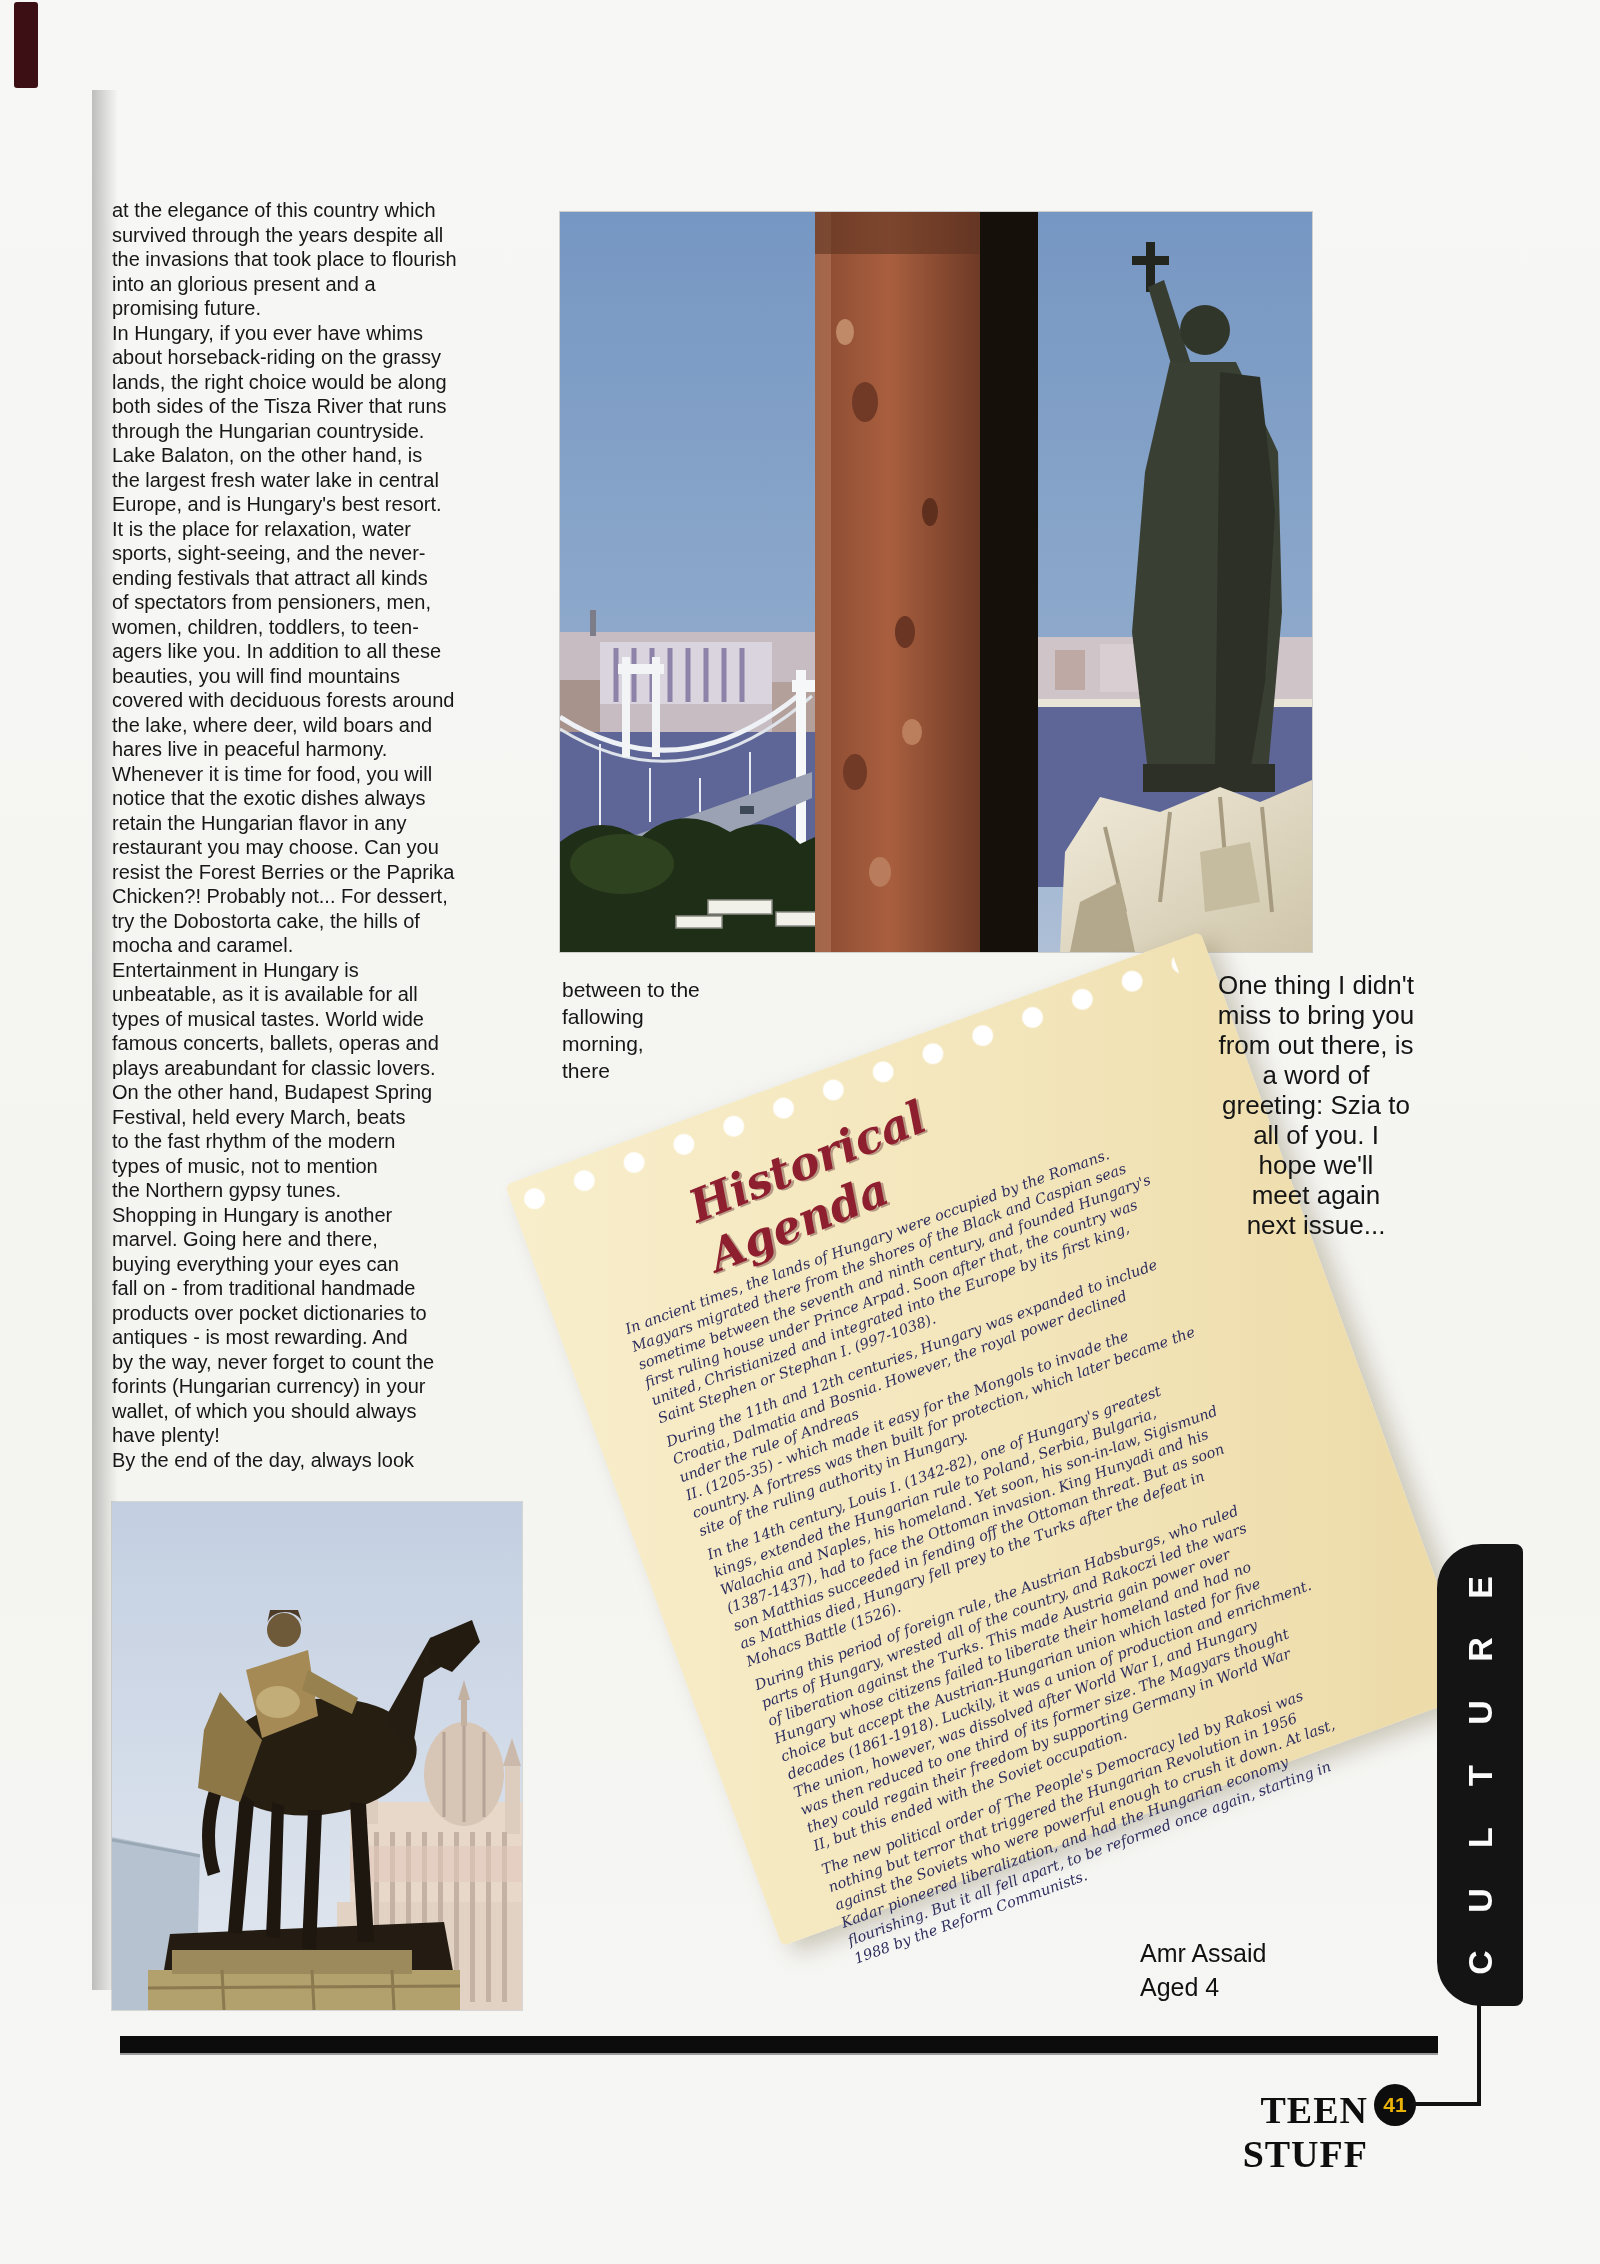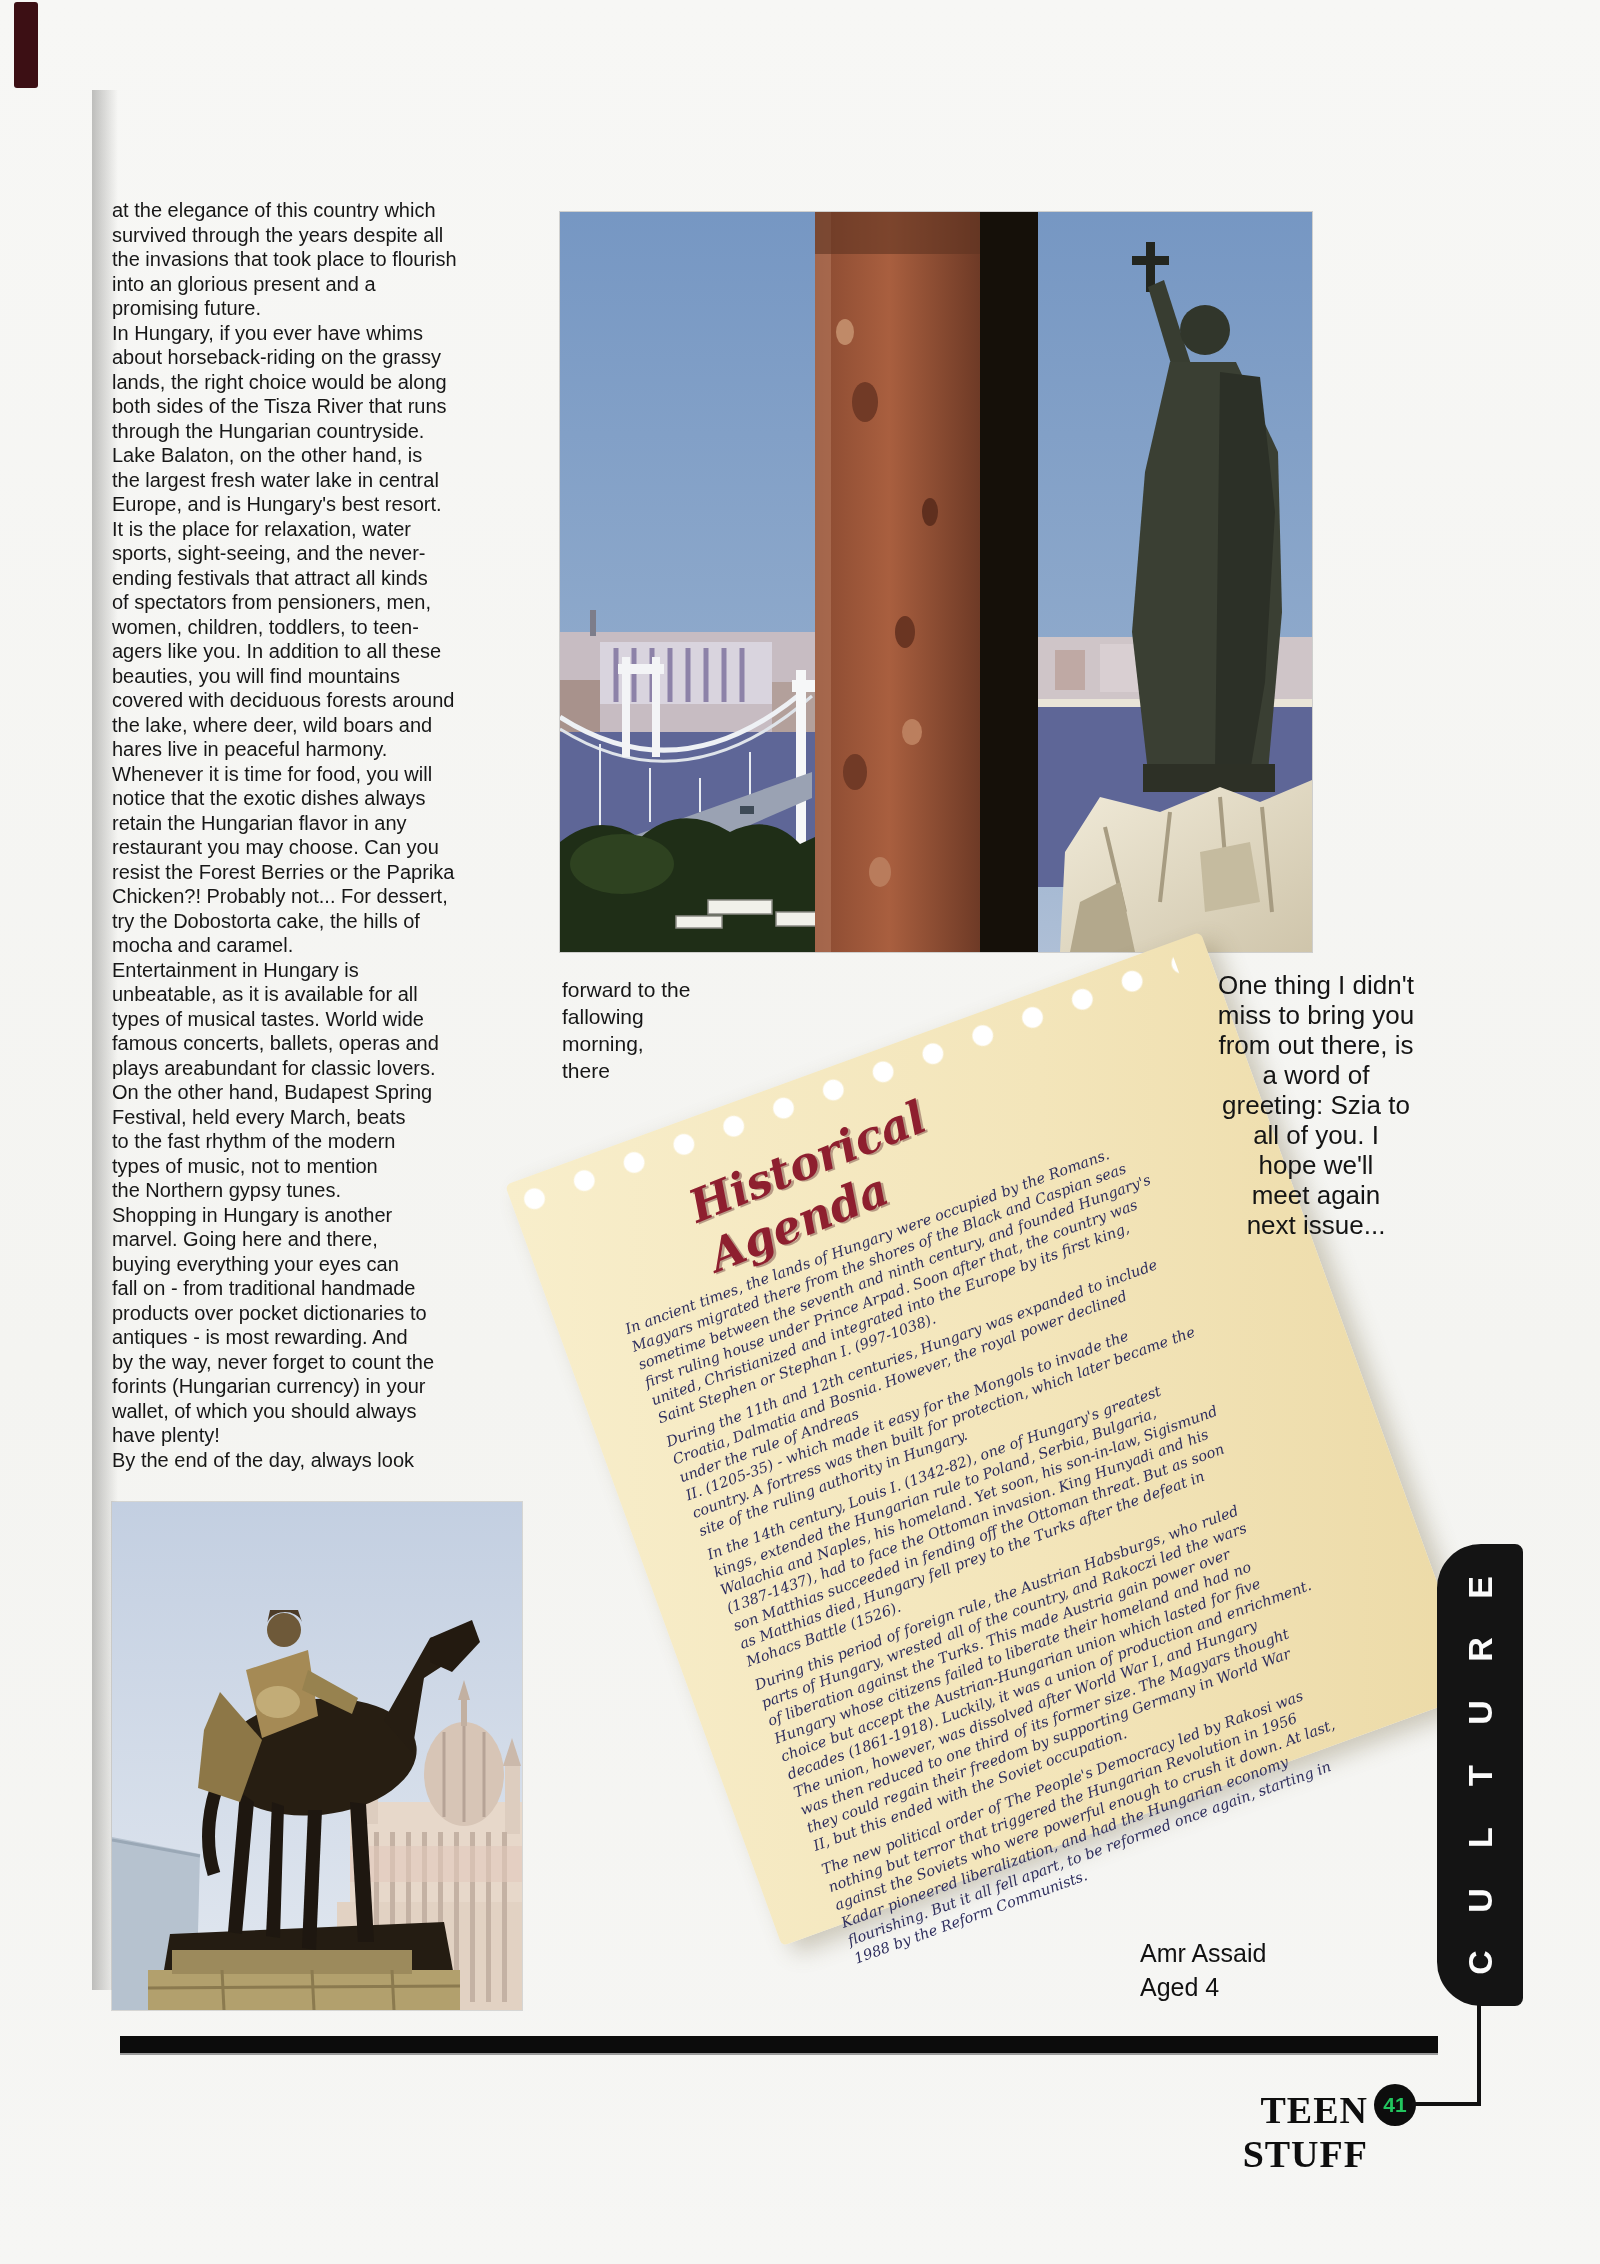--- a/index.html
+++ b/index.html
@@ -41,21 +41,21 @@
   .note-body p{margin:0 0 6px 0;white-space:pre-line;}
   
   .byline{position:absolute;left:1140px;top:1936px;width:294px;text-align:left;
         font-size:25px;line-height:34px;color:#111;}
   
   .footer-bar{position:absolute;left:120px;top:2036px;width:1318px;height:17px;background:#0c0c0c;
         border-bottom:2px solid #9a9a9a;}
   .magazine-name{position:absolute;left:1150px;top:2088px;width:218px;text-align:right;
         font-family:"Liberation Serif",serif;font-weight:bold;font-size:38px;letter-spacing:1px;color:#0e0e0e;}
   .page-badge{position:absolute;left:1374px;top:2084px;width:42px;height:42px;border-radius:50%;
-        background:#0d0d0d;color:#22c55e;font-weight:bold;font-size:21px;line-height:42px;text-align:center;}
+        background:#0d0d0d;color:#eab308;font-weight:bold;font-size:21px;line-height:42px;text-align:center;}
   .connector-h{position:absolute;left:1412px;top:2102px;width:69px;height:4px;background:#111;}
   .connector-v{position:absolute;left:1477px;top:2000px;width:4px;height:106px;background:#111;}
   
   .culture-tab{position:absolute;left:1437px;top:1544px;width:86px;height:462px;background:#141414;
         border-radius:44px 8px 8px 44px;display:flex;flex-direction:column;
         justify-content:space-evenly;align-items:center;z-index:6;}
   .culture-tab span{display:block;transform:rotate(-90deg);color:#fbfbfb;
         font-weight:bold;font-size:34px;font-family:"Liberation Sans",sans-serif;}
 </style>
 </head>
@@ -226,21 +226,21 @@
 
       <g>
         <polygon points="500,740 505,640 540,585 600,600 660,575 700,590 752,568 752,740" fill="url(#rock)"></polygon>
         <path d="M545,615 L565,700 M610,600 L600,690 M660,585 L668,680 M702,595 L712,700" stroke="#a79c82" stroke-width="4" fill="none"></path>
         <polygon points="520,690 560,670 575,740 510,740" fill="#b3a88c"></polygon>
         <polygon points="640,640 690,630 700,690 645,700" fill="#c5bb9f"></polygon>
       </g>
     </svg>
   </div>
 
-  <div class="caption">forward to the
+  <div class="caption">between to the
 fallowing
 morning,
 there</div>
 
   <div class="farewell">One thing I didn't
 miss to bring you
 from out there, is
 a word of
 greeting: Szia to
 all of you. I

